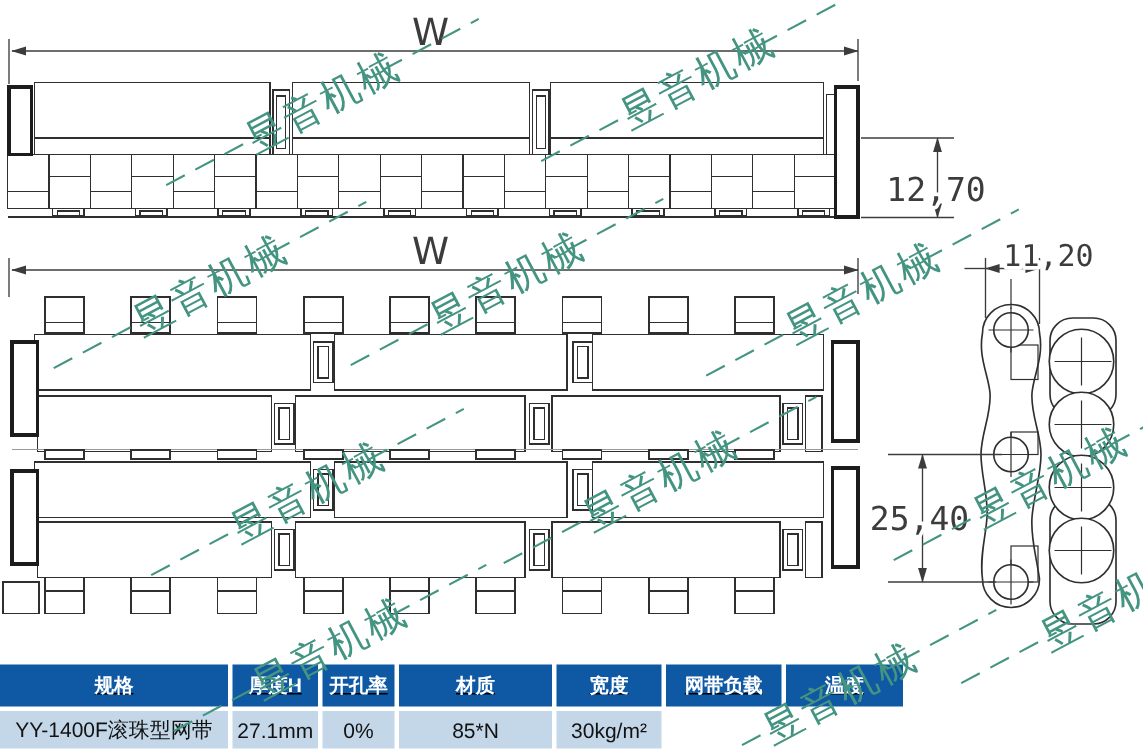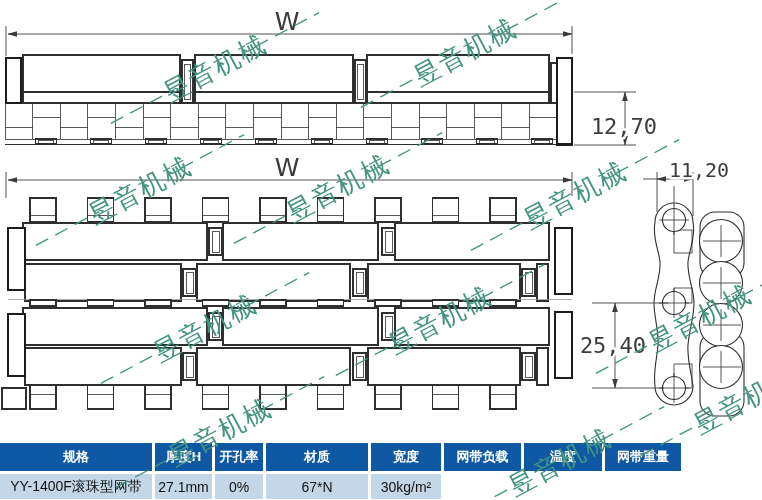--- a/index.html
+++ b/index.html
@@ -2,21 +2,21 @@
 <html><head>
 <meta charset="utf-8">
 <style>
   html,body{margin:0;padding:0;background:#fff;}
   .stage{position:relative;width:762px;height:500px;background:var(--pagebg,#fff);overflow:hidden;
          font-family:"Liberation Sans",sans-serif;}
   
   .spec-table{position:absolute;left:0;top:443px;width:762px;background:#fff;z-index:1;}
   .t-row{display:grid;grid-template-columns:152px 57px 48px 102px 70px 77px 78px 76px 78px;
          grid-column-gap:3px;}
-  .t-head{height:28px;}
+  .t-head{height:28px;text-decoration:underline;}
   .t-vals{height:25px;margin-top:3px;}
   .t-head .cell{background:var(--head-bg,#0f58a4);color:var(--head-tx,#fff);
                 font-weight:bold;font-size:13px;}
   .t-vals .cell{background:var(--row-bg,#c3d7e9);color:var(--row-tx,#121212);font-size:14px;}
   .cell{display:flex;align-items:center;justify-content:center;white-space:nowrap;overflow:hidden;}
   
   svg.drawing{position:absolute;left:0;top:0;z-index:5;pointer-events:none;}
   .ln   {stroke:var(--lc,#2f2f2f);stroke-width:1.1;fill:none;}
   .fw   {stroke:var(--lc,#2f2f2f);stroke-width:1.1;fill:#fff;}
   .thin {stroke:var(--lc,#2f2f2f);stroke-width:0.8;fill:none;}
@@ -37,27 +37,26 @@
 
   <div class="spec-table">
     <div class="t-row t-head">
       <div class="cell">规格</div>
       <div class="cell">厚度H</div>
       <div class="cell">开孔率</div>
       <div class="cell">材质</div>
       <div class="cell">宽度</div>
       <div class="cell">网带负载</div>
       <div class="cell">温度</div>
-      <div class="cell">网带重量</div>
     </div>
     <div class="t-row t-vals">
       <div class="cell">YY-1400F滚珠型网带</div>
       <div class="cell">27.1mm</div>
       <div class="cell">0%</div>
-      <div class="cell">67*N</div>
+      <div class="cell">85*N</div>
       <div class="cell">30kg/m²</div>
     </div>
   </div>
 
   <svg class="drawing" width="762" height="500" viewBox="0 0 762 500">
     <defs>
       <marker id="arr" viewBox="0 0 10 10" refX="9.5" refY="5" markerWidth="11" markerHeight="11" orient="auto-start-reverse">
         <path d="M0,2 L10,5 L0,8 z" fill="#3c3c3c"></path>
       </marker>
     </defs>

